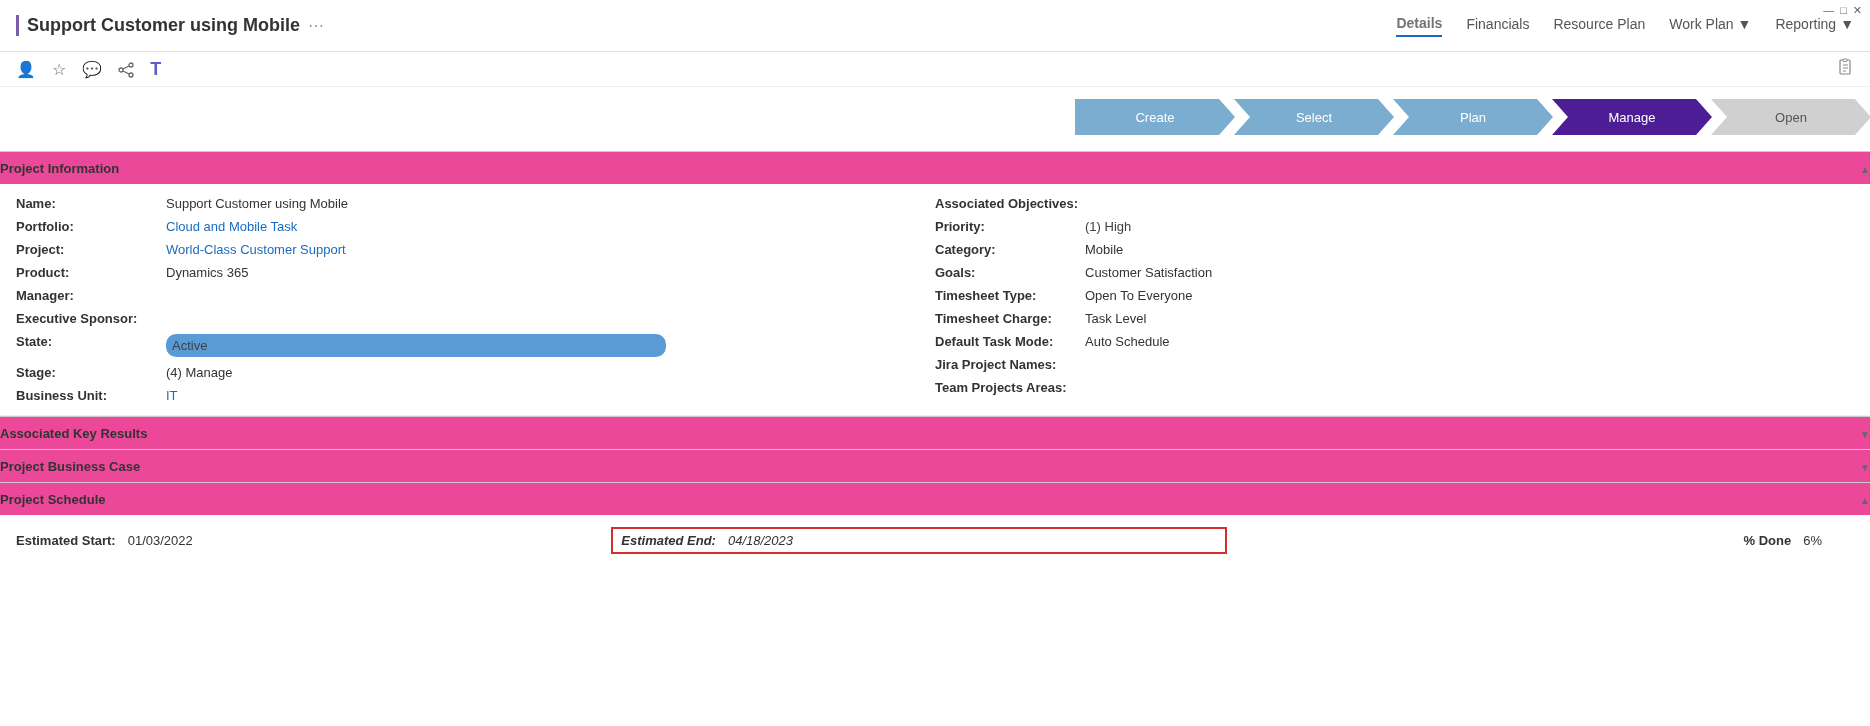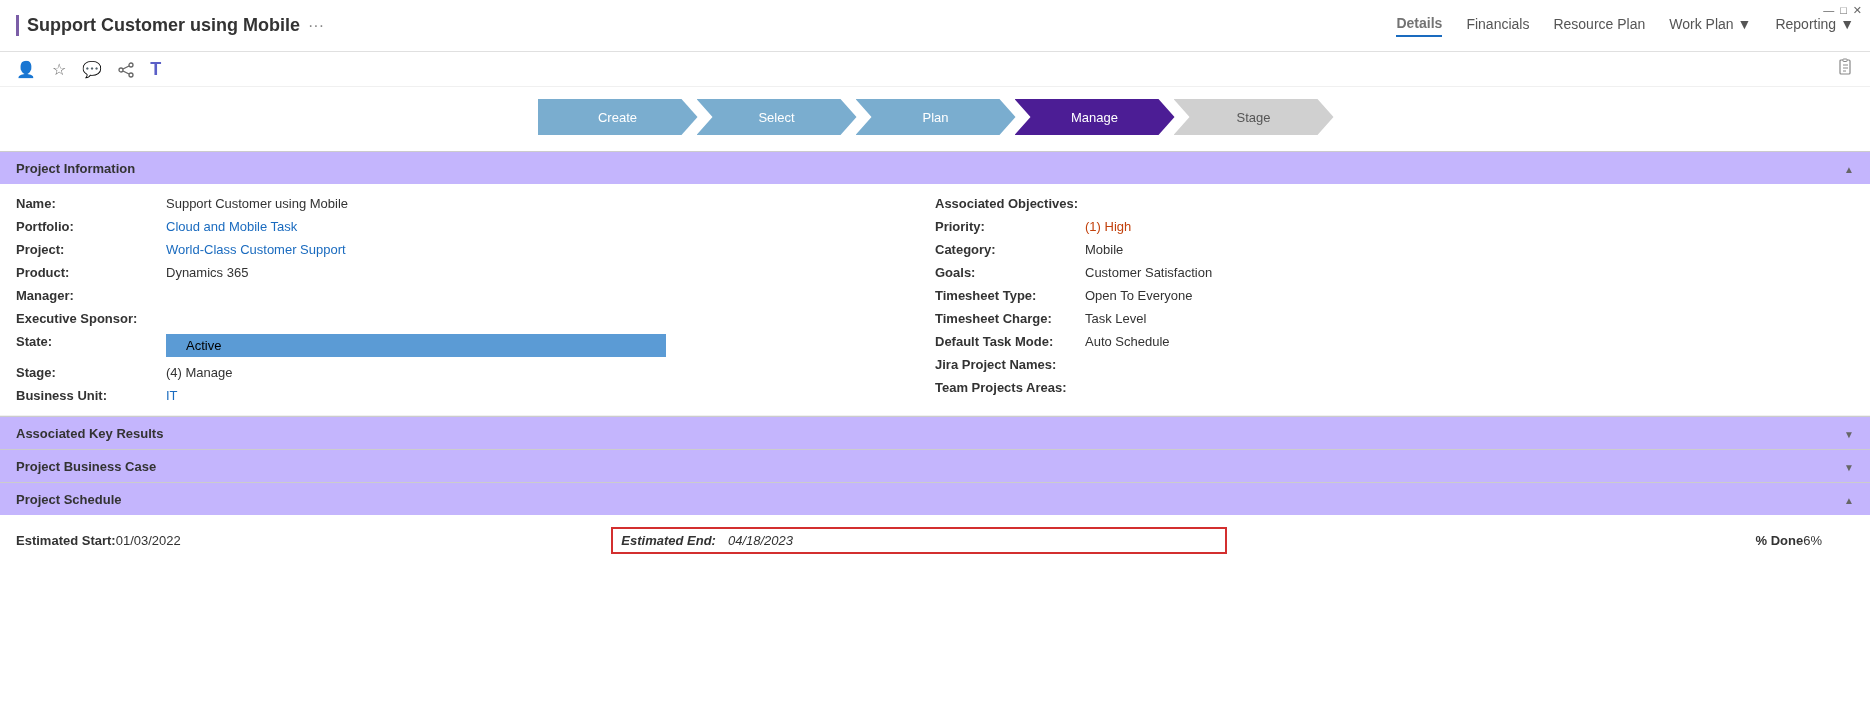--- a/index.html
+++ b/index.html
@@ -66,21 +66,21 @@
     }
     .icon-btn {
       color: #666;
       font-size: 16px;
       cursor: pointer;
     }
 
     
     .steps-container {
       display: flex;
-      justify-content: center;
+      justify-content: flex-end;
       padding: 12px 0 16px 0;
       gap: 0;
     }
     .step {
       position: relative;
       display: flex;
       align-items: center;
       justify-content: center;
       min-width: 160px;
       height: 36px;
@@ -95,22 +95,22 @@
     }
     .step-blue { background: #7aadcf; }
     .step-green { background: #4c1d95; }
     .step-gray { background: #d0d0d0; color: #555; }
 
     
     .section-header {
       display: flex;
       align-items: center;
       justify-content: space-between;
-      background: #c4b5fd;
-      padding: 8px 16px;
+      background: #ec4899;
+      padding: 8px 0;
       font-size: 13px;
       font-weight: 700;
       color: #333;
       cursor: pointer;
       border-top: 1px solid #ccc;
     }
     .section-toggle { font-size: 14px; color: #666; }
 
     
     .project-info-grid {
@@ -133,41 +133,43 @@
       font-size: 13px;
     }
     .info-value {
       color: #333;
       font-size: 13px;
     }
     .info-value.link {
       color: #1a6bbf;
       cursor: pointer;
     }
-    .info-value.green { color: #c2410c; }
+    .info-value.green { color: #404040; }
 
     
     .state-badge {
       background: #5b9bd5;
-      color: #000000;
-      padding: 4px 20px;
+      color: #404040;
+      padding: 4px 6px;
       font-size: 13px;
       min-width: 500px;
       display: inline-block;
+      border-radius: 10px;
     }
 
     
     .schedule-row {
       display: flex;
       align-items: center;
       padding: 12px 16px;
       gap: 0;
     }
     .schedule-item {
       display: flex;
+      gap: 12px;
       flex: 1;
     }
     .schedule-label { font-weight: 700; font-size: 13px; color: #333; }
     .schedule-value { font-size: 13px; color: #333; }
 
     .highlighted-field {
       border: 2px solid #d32f2f;
       padding: 4px 8px;
       display: flex;
       align-items: center;
@@ -261,21 +263,21 @@
   <div class="step step-blue">
     <span>Select</span>
   </div>
   <div class="step step-blue">
     <span>Plan</span>
   </div>
   <div class="step step-green">
     <span>Manage</span>
   </div>
   <div class="step step-gray">
-    <span>Stage</span>
+    <span>Open</span>
   </div>
 </div>
 
 <div class="section-header">
   <span>Project Information</span>
   <span class="section-toggle chevron-up"></span>
 </div>
 
 <div class="project-info-grid">
 

